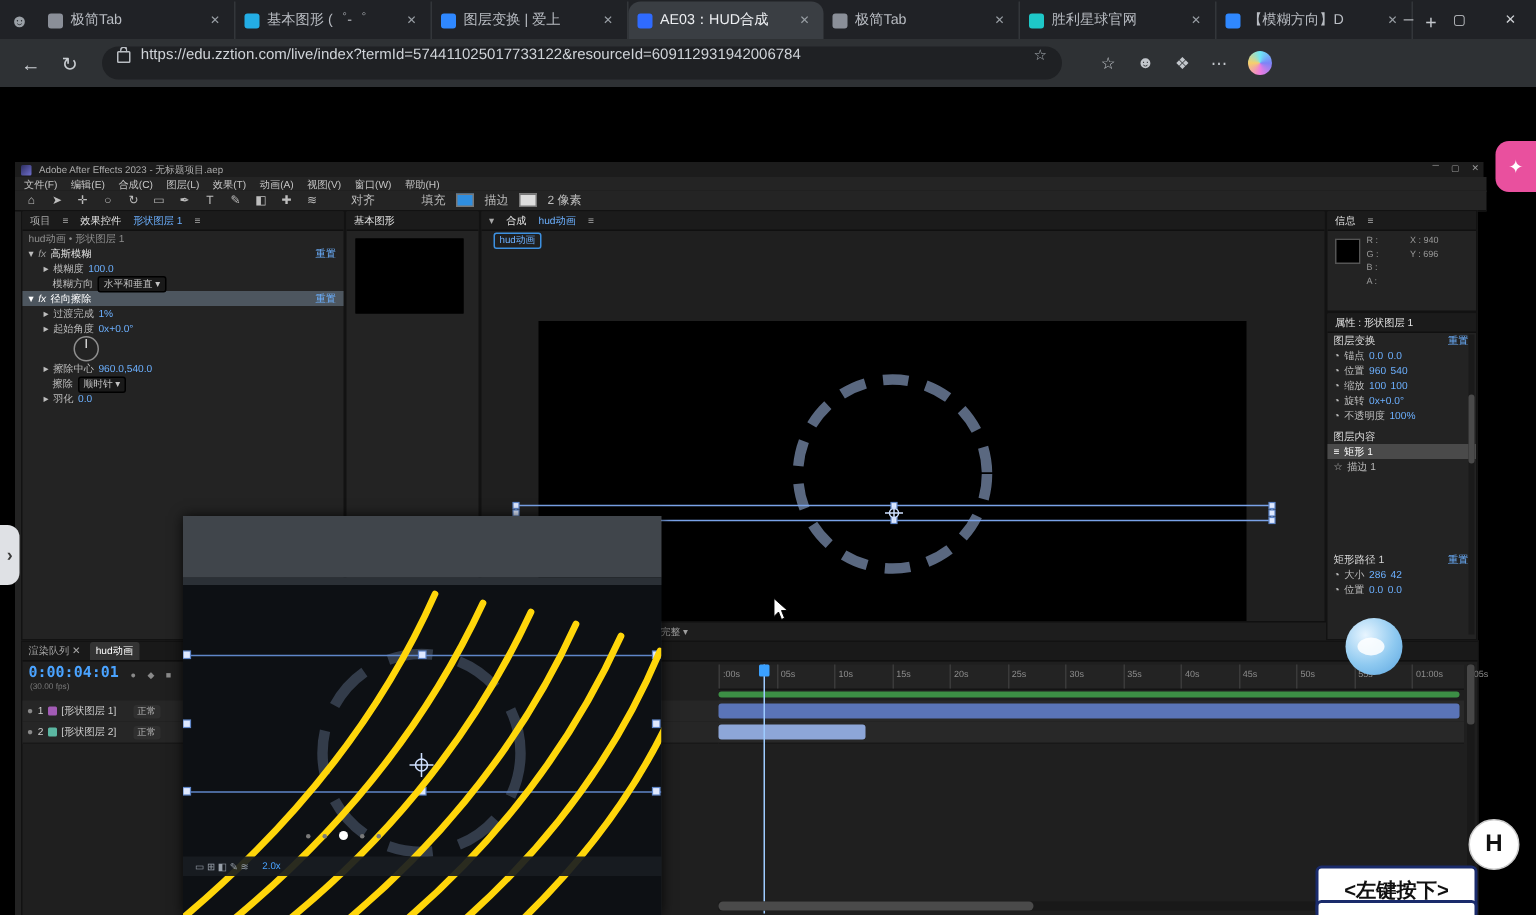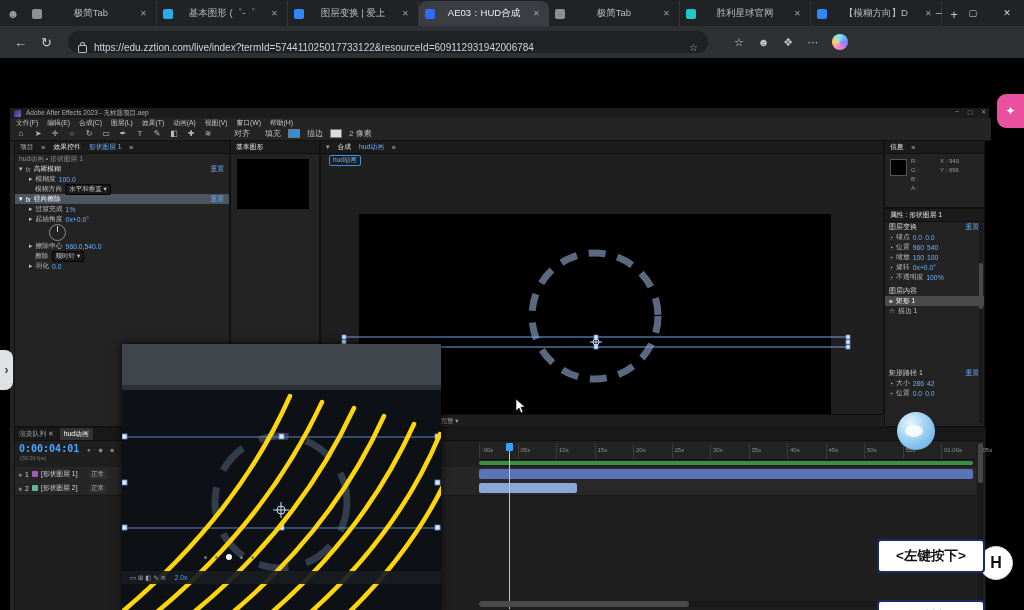--- a/index.html
+++ b/index.html
@@ -5,28 +5,28 @@
   html,body{margin:0;padding:0;background:#000;}
   body{width:1024px;height:610px;overflow:hidden;font-family:"Liberation Sans",sans-serif;position:relative;}
   .mono{font-family:"DejaVu Sans Mono",monospace;}
 
   
   #tabstrip{position:absolute;left:0;top:0;width:1024px;height:26px;background:#202226;display:flex;align-items:flex-end;}
   .profile-btn{width:26px;height:24px;display:flex;align-items:center;justify-content:center;color:#9aa0a6;font-size:12px;}
   .tab{width:118px;height:25px;display:flex;align-items:center;gap:5px;padding:0 6px;color:#b8bcc2;font-size:9.5px;border-right:1px solid #33363a;overflow:hidden;white-space:nowrap;}
   .tab.active{background:#3a3e43;border-radius:8px 8px 0 0;color:#eceef1;border-right:none;}
   .favicon{flex:0 0 10px;width:10px;height:10px;border-radius:2px;}
-  .tab-title{flex:1;overflow:hidden;text-overflow:ellipsis;text-align:center;}
+  .tab-title{flex:1;overflow:hidden;text-overflow:ellipsis;}
   .tab-close{flex:0 0 10px;color:#9aa0a6;font-size:8px;}
   .newtab{width:24px;height:24px;display:flex;align-items:center;justify-content:center;color:#c3c7cc;font-size:13px;}
   #win-controls{position:absolute;right:0;top:0;height:26px;display:flex;}
   #win-controls span{width:34px;height:26px;display:flex;align-items:center;justify-content:center;color:#cfd2d6;font-size:9px;}
   #navbar{position:absolute;left:0;top:26px;width:1024px;height:32px;background:#2e3134;display:flex;align-items:center;border-bottom:1px solid #17181a;}
   .nav-glyph{color:#c9cdd1;font-size:13px;margin-left:14px;}
-  #url-pill{margin-left:16px;width:620px;height:22px;background:#1f2124;border-radius:11px;display:flex;align-items:flex-end;padding:0 10px;gap:7px;}
+  #url-pill{margin-left:16px;width:620px;height:22px;background:#1f2124;border-radius:11px;display:flex;align-items:flex-start;padding:0 10px;gap:7px;}
   .lock{width:7px;height:6px;border:1px solid #b9bdc2;border-radius:1px;position:relative;margin-top:3px;}
   .lock:before{content:"";position:absolute;left:1px;top:-4px;width:3px;height:3px;border:1px solid #b9bdc2;border-bottom:none;border-radius:3px 3px 0 0;}
   #url-text{color:#cfd3d8;font-size:10px;white-space:nowrap;overflow:hidden;text-overflow:ellipsis;flex:1;}
   .pill-icon{color:#aab0b6;font-size:10px;}
   .nav-right{display:flex;align-items:center;gap:14px;margin-left:26px;color:#c3c7cc;font-size:11px;}
   .copilot{width:16px;height:16px;border-radius:50%;background:conic-gradient(#6ee7f5,#7c83f7,#ee7ce0,#f7d06b,#6ee7f5);}
 
   
   #page{position:absolute;left:0;top:58px;width:1024px;height:552px;background:#000;overflow:hidden;}
   #stream-header{position:absolute;left:0;top:0;width:1024px;height:34px;background:#0e0e10;display:flex;align-items:center;}
@@ -96,21 +96,21 @@
   #pip-strip .zoomv{color:#4aa3ff;}
   .dots{position:absolute;left:82px;top:210px;display:flex;align-items:center;gap:8px;}
   .dots i{width:3px;height:3px;border-radius:50%;background:#7a7a7a;}
   .dots i.on{width:6px;height:6px;background:#fff;}
 
   
   #bubble{position:absolute;left:897px;top:354px;width:38px;height:38px;border-radius:50%;background:radial-gradient(circle at 35% 30%,#e8f5ff,#8ec9f0 55%,#5aa5e0);z-index:40;}
   #bubble:after{content:"";position:absolute;left:8px;top:13px;width:18px;height:12px;border-radius:50%;background:rgba(255,255,255,.85);}
   #h-badge{position:absolute;left:979px;top:488px;width:32px;height:32px;border-radius:50%;background:#fff;border:1px solid #ccc;display:flex;align-items:center;justify-content:center;font-weight:bold;font-size:16px;color:#111;z-index:45;}
   .keycap{position:absolute;left:877px;width:104px;height:30px;background:#fff;border:2px solid #1a2b6b;border-radius:4px;display:flex;align-items:center;justify-content:center;font-size:13.5px;font-weight:bold;z-index:50;}
-  #key-down{top:481px;color:#111;}
+  #key-down{top:519px;color:#111;}
   #key-up{top:542px;color:#1552d0;}
 </style>
 </head>
 <body>
 
 <div id="tabstrip">
   <div class="profile-btn">☻</div>
 
   <div class="tab">
     <span class="favicon" style="background: rgb(138, 143, 152);"></span>
@@ -212,21 +212,21 @@
       <span class="tool">○</span>
       <span class="tool">↻</span>
       <span class="tool">▭</span>
       <span class="tool">✒</span>
       <span class="tool">T</span>
       <span class="tool">✎</span>
       <span class="tool">◧</span>
       <span class="tool">✚</span>
       <span class="tool">≋</span>
       <span style="margin-left:14px">对齐</span>
-      <span style="margin-left:8px">填充</span>
+      <span style="margin-left:24px">填充</span>
       <span class="swatch" style="background:#2f8ee0"></span>
       <span>描边</span>
       <span class="swatch" style="background:#ddd"></span>
       <span>2 像素</span>
       <div id="workspaces">
         <span class="ws active">默认</span>
         <span class="ws">学习</span>
         <span class="ws">标准</span>
         <span class="ws">小屏幕</span>
         <span>≫</span>

